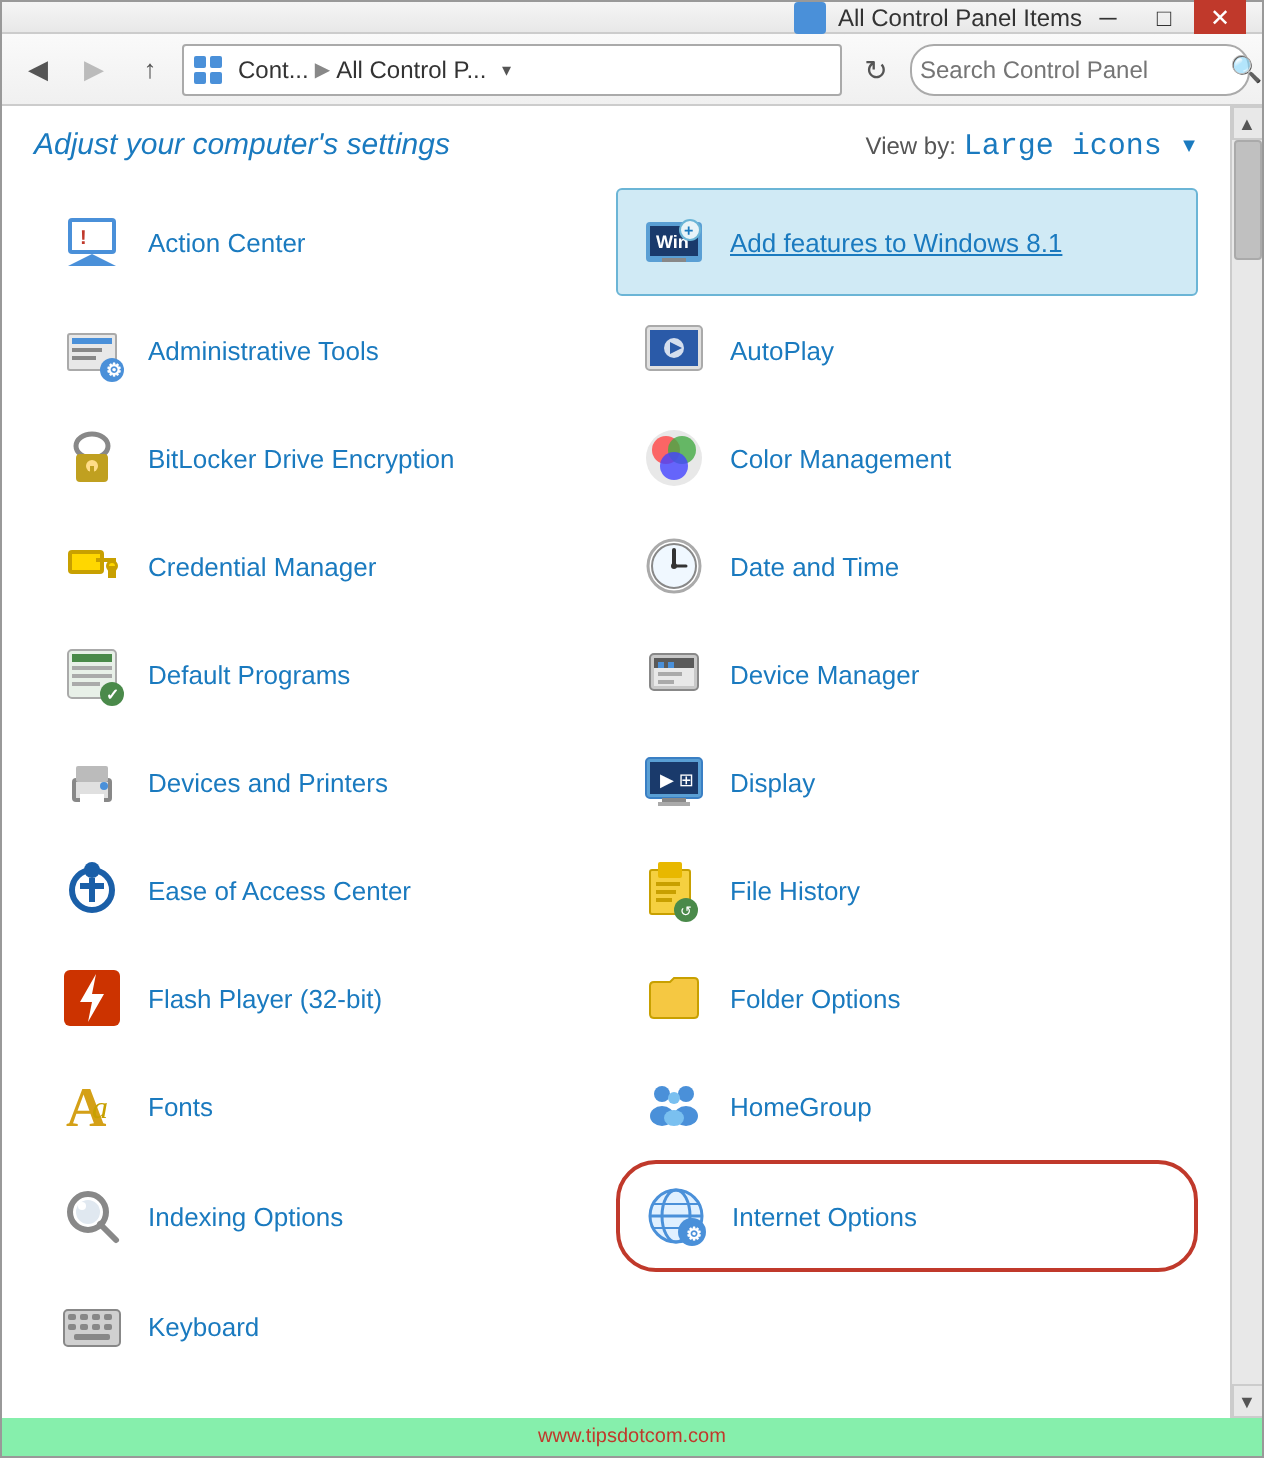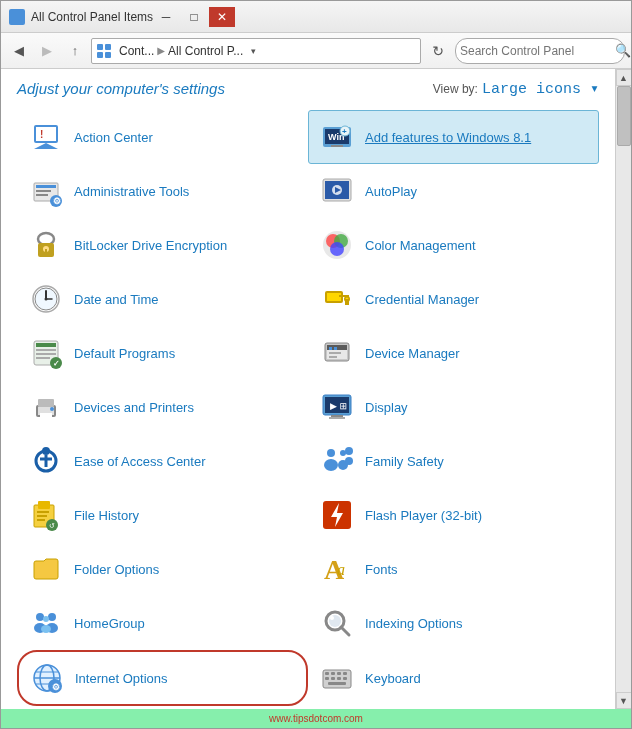--- a/index.html
+++ b/index.html
@@ -16,23 +16,23 @@
       background: #fff;
       border: 1px solid #999;
       display: flex;
       flex-direction: column;
     }
     .title-bar {
       background: linear-gradient(to bottom, #f5f5f5, #e8e8e8);
       border-bottom: 1px solid #ccc;
       display: flex;
       align-items: center;
-      justify-content: flex-start;
+      justify-content: flex-end;
       padding: 6px 8px;
-      height: 32px;
+      height: 16px;
     }
     .title-bar-left {
       display: flex;
       align-items: center;
       gap: 6px;
     }
     .title-icon {
       width: 16px; height: 16px;
       background: #4a90d9;
       border-radius: 2px;
@@ -379,42 +379,42 @@
               <circle cx="20" cy="12" r="7" fill="#44aa44" opacity="0.8"></circle>
               <circle cx="16" cy="20" r="7" fill="#4444ff" opacity="0.8"></circle>
             </svg>
           </div>
           <span class="item-label">Color Management</span>
         </div>
 
         <div class="item">
           <div class="item-icon">
             <svg width="32" height="32" viewBox="0 0 32 32">
-              <circle cx="16" cy="16" r="13" fill="white" stroke="#aaa" stroke-width="1.5"></circle>
-              <circle cx="16" cy="16" r="11" fill="#f0f8ff" stroke="#888" stroke-width="1"></circle>
-              <line x1="16" y1="16" x2="16" y2="8" stroke="#333" stroke-width="2" stroke-linecap="round"></line>
-              <line x1="16" y1="16" x2="22" y2="16" stroke="#333" stroke-width="1.5" stroke-linecap="round"></line>
-              <circle cx="16" cy="16" r="1.5" fill="#333"></circle>
-            </svg>
-          </div>
-          <span class="item-label">Date and Time</span>
-        </div>
-
-        <div class="item">
-          <div class="item-icon">
-            <svg width="32" height="32" viewBox="0 0 32 32">
               <rect x="4" y="8" width="18" height="12" rx="2" fill="#c8a000"></rect>
               <rect x="6" y="10" width="14" height="8" fill="#ffd700"></rect>
               <rect x="18" y="12" width="10" height="2" fill="#c8a000"></rect>
               <circle cx="26" cy="16" r="3" fill="#c8a000"></circle>
               <circle cx="26" cy="16" r="1.5" fill="#ffd700"></circle>
               <rect x="24" y="16" width="4" height="6" fill="#c8a000"></rect>
             </svg>
           </div>
           <span class="item-label">Credential Manager</span>
+        </div>
+
+        <div class="item">
+          <div class="item-icon">
+            <svg width="32" height="32" viewBox="0 0 32 32">
+              <circle cx="16" cy="16" r="13" fill="white" stroke="#aaa" stroke-width="1.5"></circle>
+              <circle cx="16" cy="16" r="11" fill="#f0f8ff" stroke="#888" stroke-width="1"></circle>
+              <line x1="16" y1="16" x2="16" y2="8" stroke="#333" stroke-width="2" stroke-linecap="round"></line>
+              <line x1="16" y1="16" x2="22" y2="16" stroke="#333" stroke-width="1.5" stroke-linecap="round"></line>
+              <circle cx="16" cy="16" r="1.5" fill="#333"></circle>
+            </svg>
+          </div>
+          <span class="item-label">Date and Time</span>
         </div>
 
         <div class="item">
           <div class="item-icon">
             <svg width="32" height="32" viewBox="0 0 32 32">
               <rect x="4" y="4" width="24" height="24" rx="2" fill="#e8f0e8" stroke="#aaa"></rect>
               <rect x="6" y="6" width="20" height="4" fill="#4a8a4a"></rect>
               <rect x="6" y="12" width="20" height="2" fill="#aaa"></rect>
               <rect x="6" y="16" width="20" height="2" fill="#aaa"></rect>
               <rect x="6" y="20" width="14" height="2" fill="#aaa"></rect>
@@ -471,33 +471,20 @@
             <svg width="32" height="32" viewBox="0 0 32 32">
               <circle cx="16" cy="6" r="4" fill="#1a5fa8"></circle>
               <circle cx="16" cy="16" r="10" fill="none" stroke="#1a5fa8" stroke-width="3"></circle>
               <line x1="16" y1="10" x2="16" y2="22" stroke="#1a5fa8" stroke-width="3"></line>
               <line x1="10" y1="14" x2="22" y2="14" stroke="#1a5fa8" stroke-width="3"></line>
             </svg>
           </div>
           <span class="item-label">Ease of Access Center</span>
         </div>
 
-        <div class="item">
-          <div class="item-icon">
-            <svg width="32" height="32" viewBox="0 0 32 32">
-              <circle cx="10" cy="8" r="4" fill="#4a90d9"></circle>
-              <circle cx="22" cy="8" r="3" fill="#4a90d9"></circle>
-              <ellipse cx="10" cy="20" rx="7" ry="6" fill="#4a90d9"></ellipse>
-              <ellipse cx="22" cy="20" rx="5" ry="5" fill="#4a90d9"></ellipse>
-              <circle cx="28" cy="6" r="4" fill="#4a90d9"></circle>
-              <ellipse cx="28" cy="16" rx="4" ry="4" fill="#4a90d9"></ellipse>
-            </svg>
-          </div>
-          <span class="item-label">Family Safety</span>
-        </div>
 
         <div class="item">
           <div class="item-icon">
             <svg width="32" height="32" viewBox="0 0 32 32">
               <rect x="4" y="6" width="20" height="22" rx="1" fill="#f5d040" stroke="#c8a000"></rect>
               <rect x="8" y="2" width="12" height="8" rx="1" fill="#e8b800"></rect>
               <rect x="7" y="12" width="12" height="2" fill="#c8a000"></rect>
               <rect x="7" y="16" width="10" height="2" fill="#c8a000"></rect>
               <rect x="7" y="20" width="8" height="2" fill="#c8a000"></rect>
               <circle cx="22" cy="26" r="6" fill="#4a8a4a"></circle>

